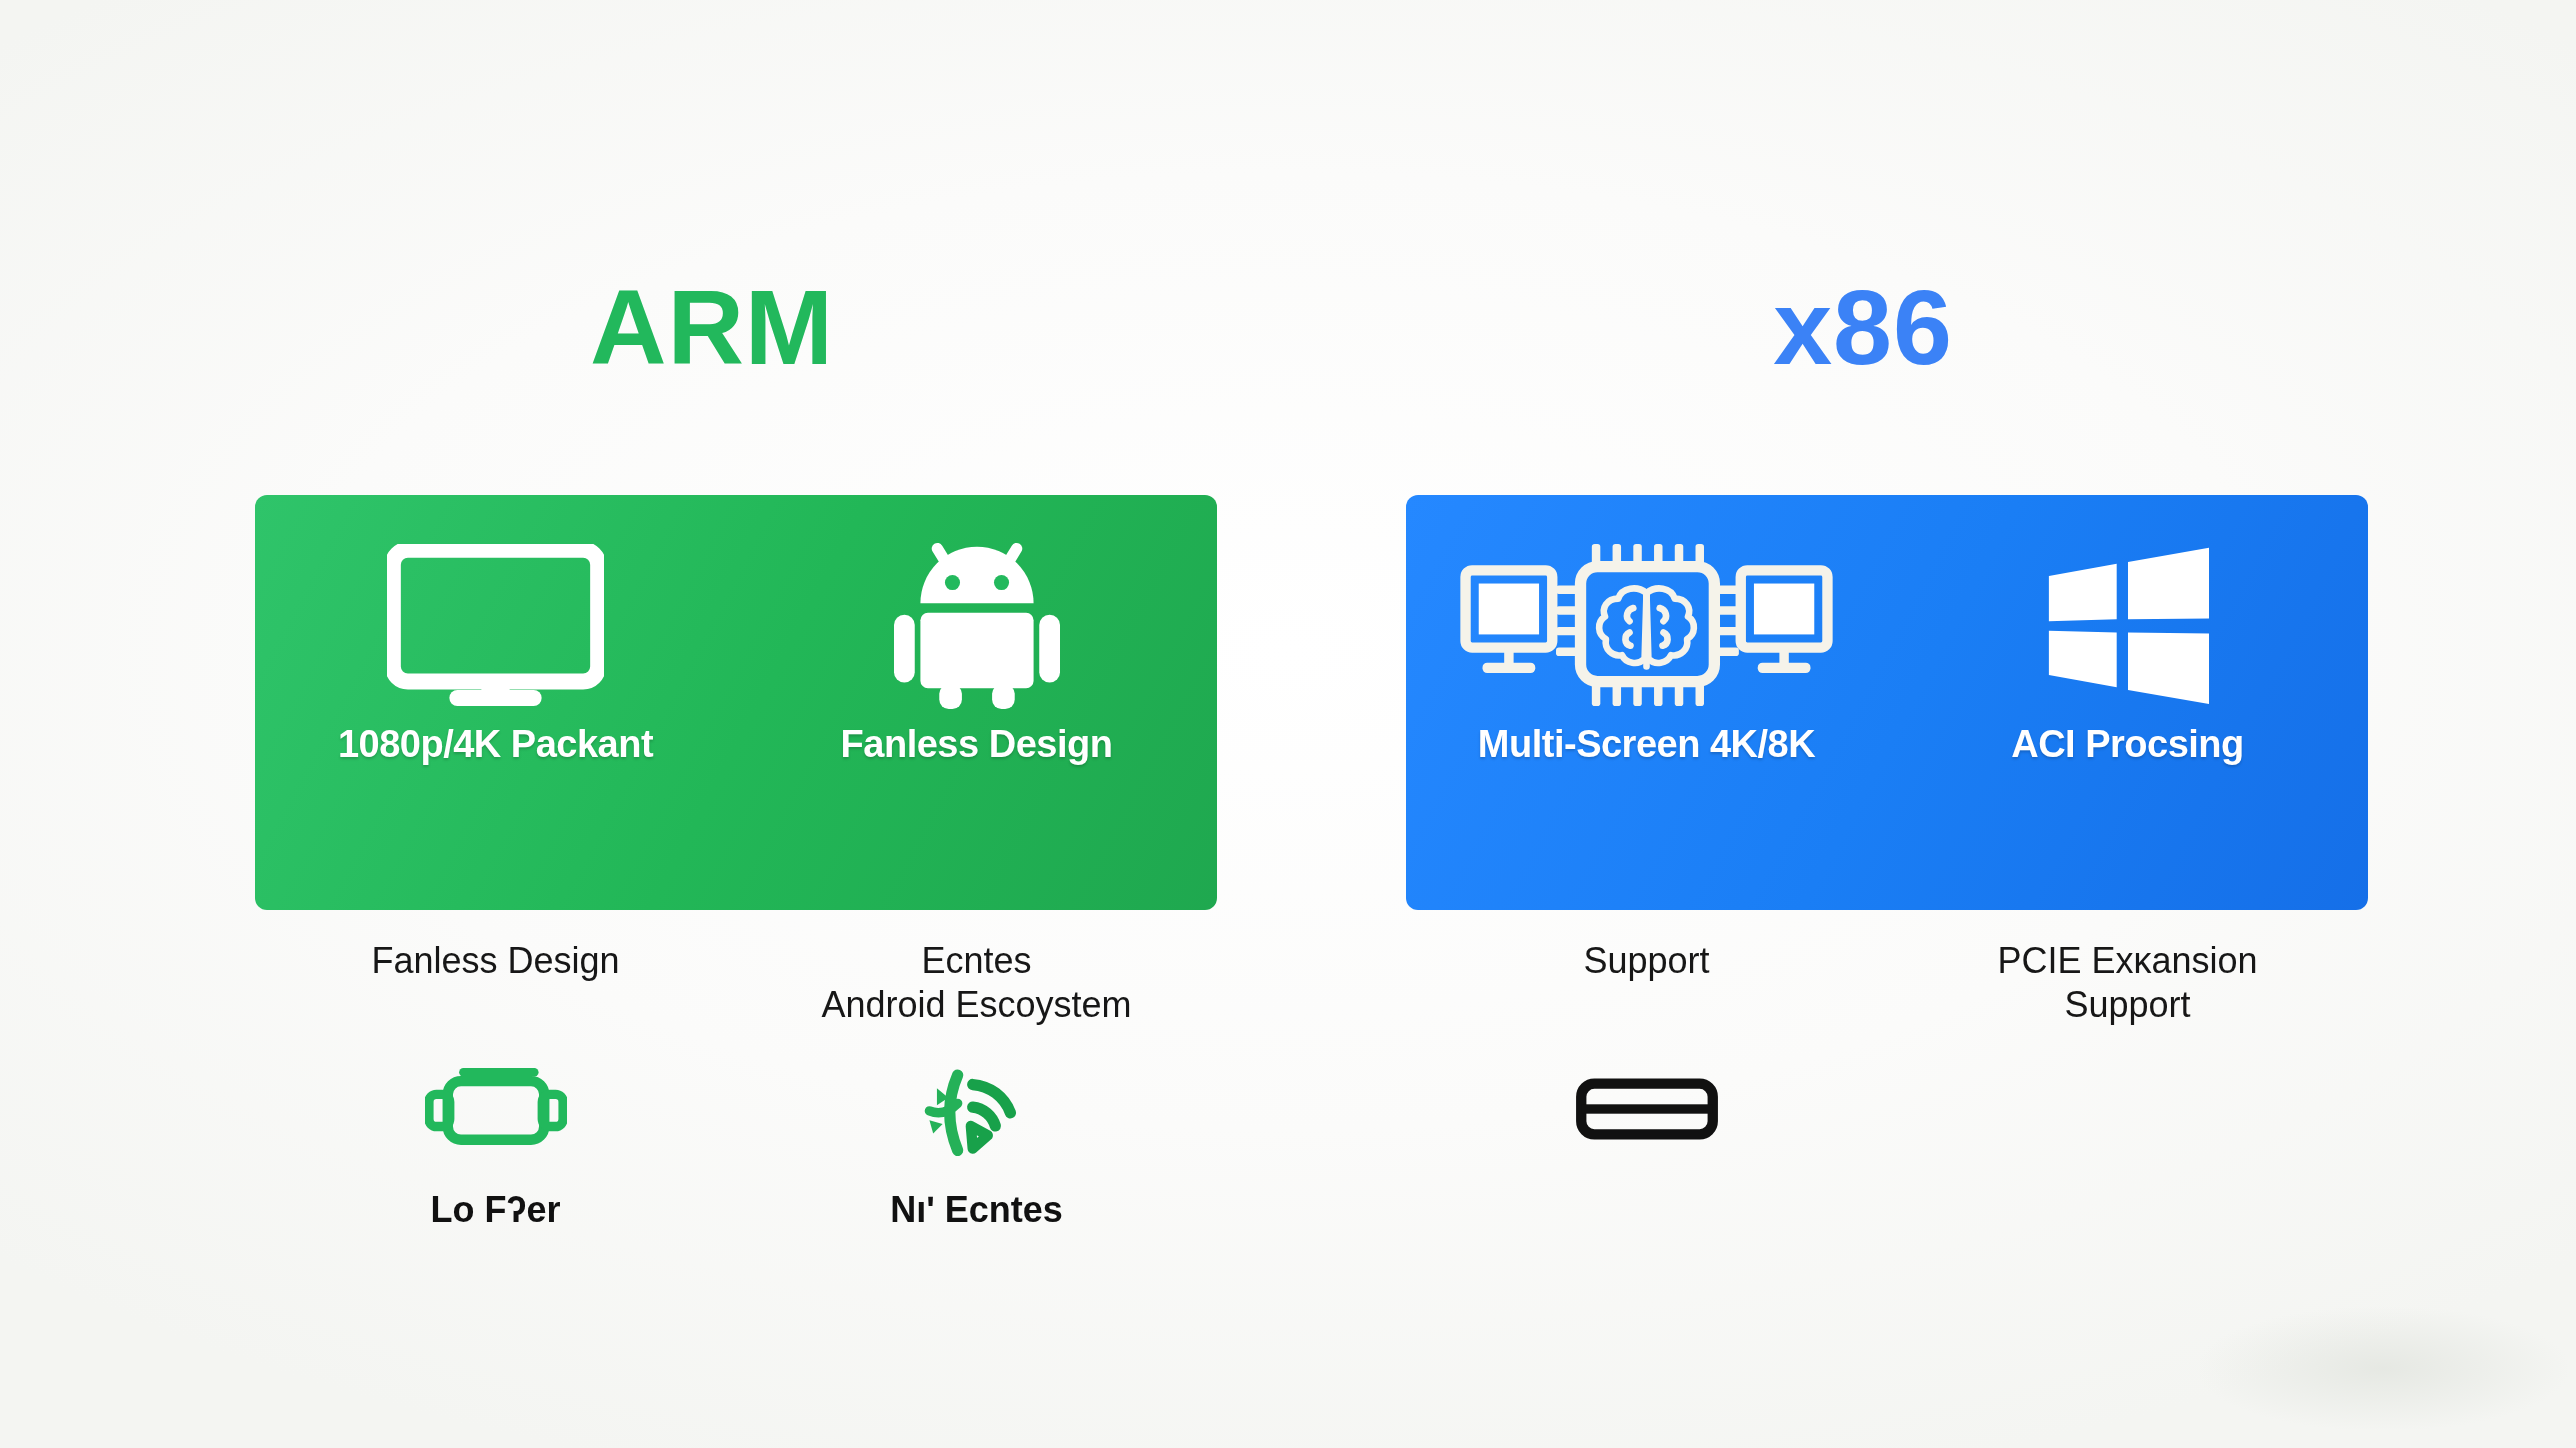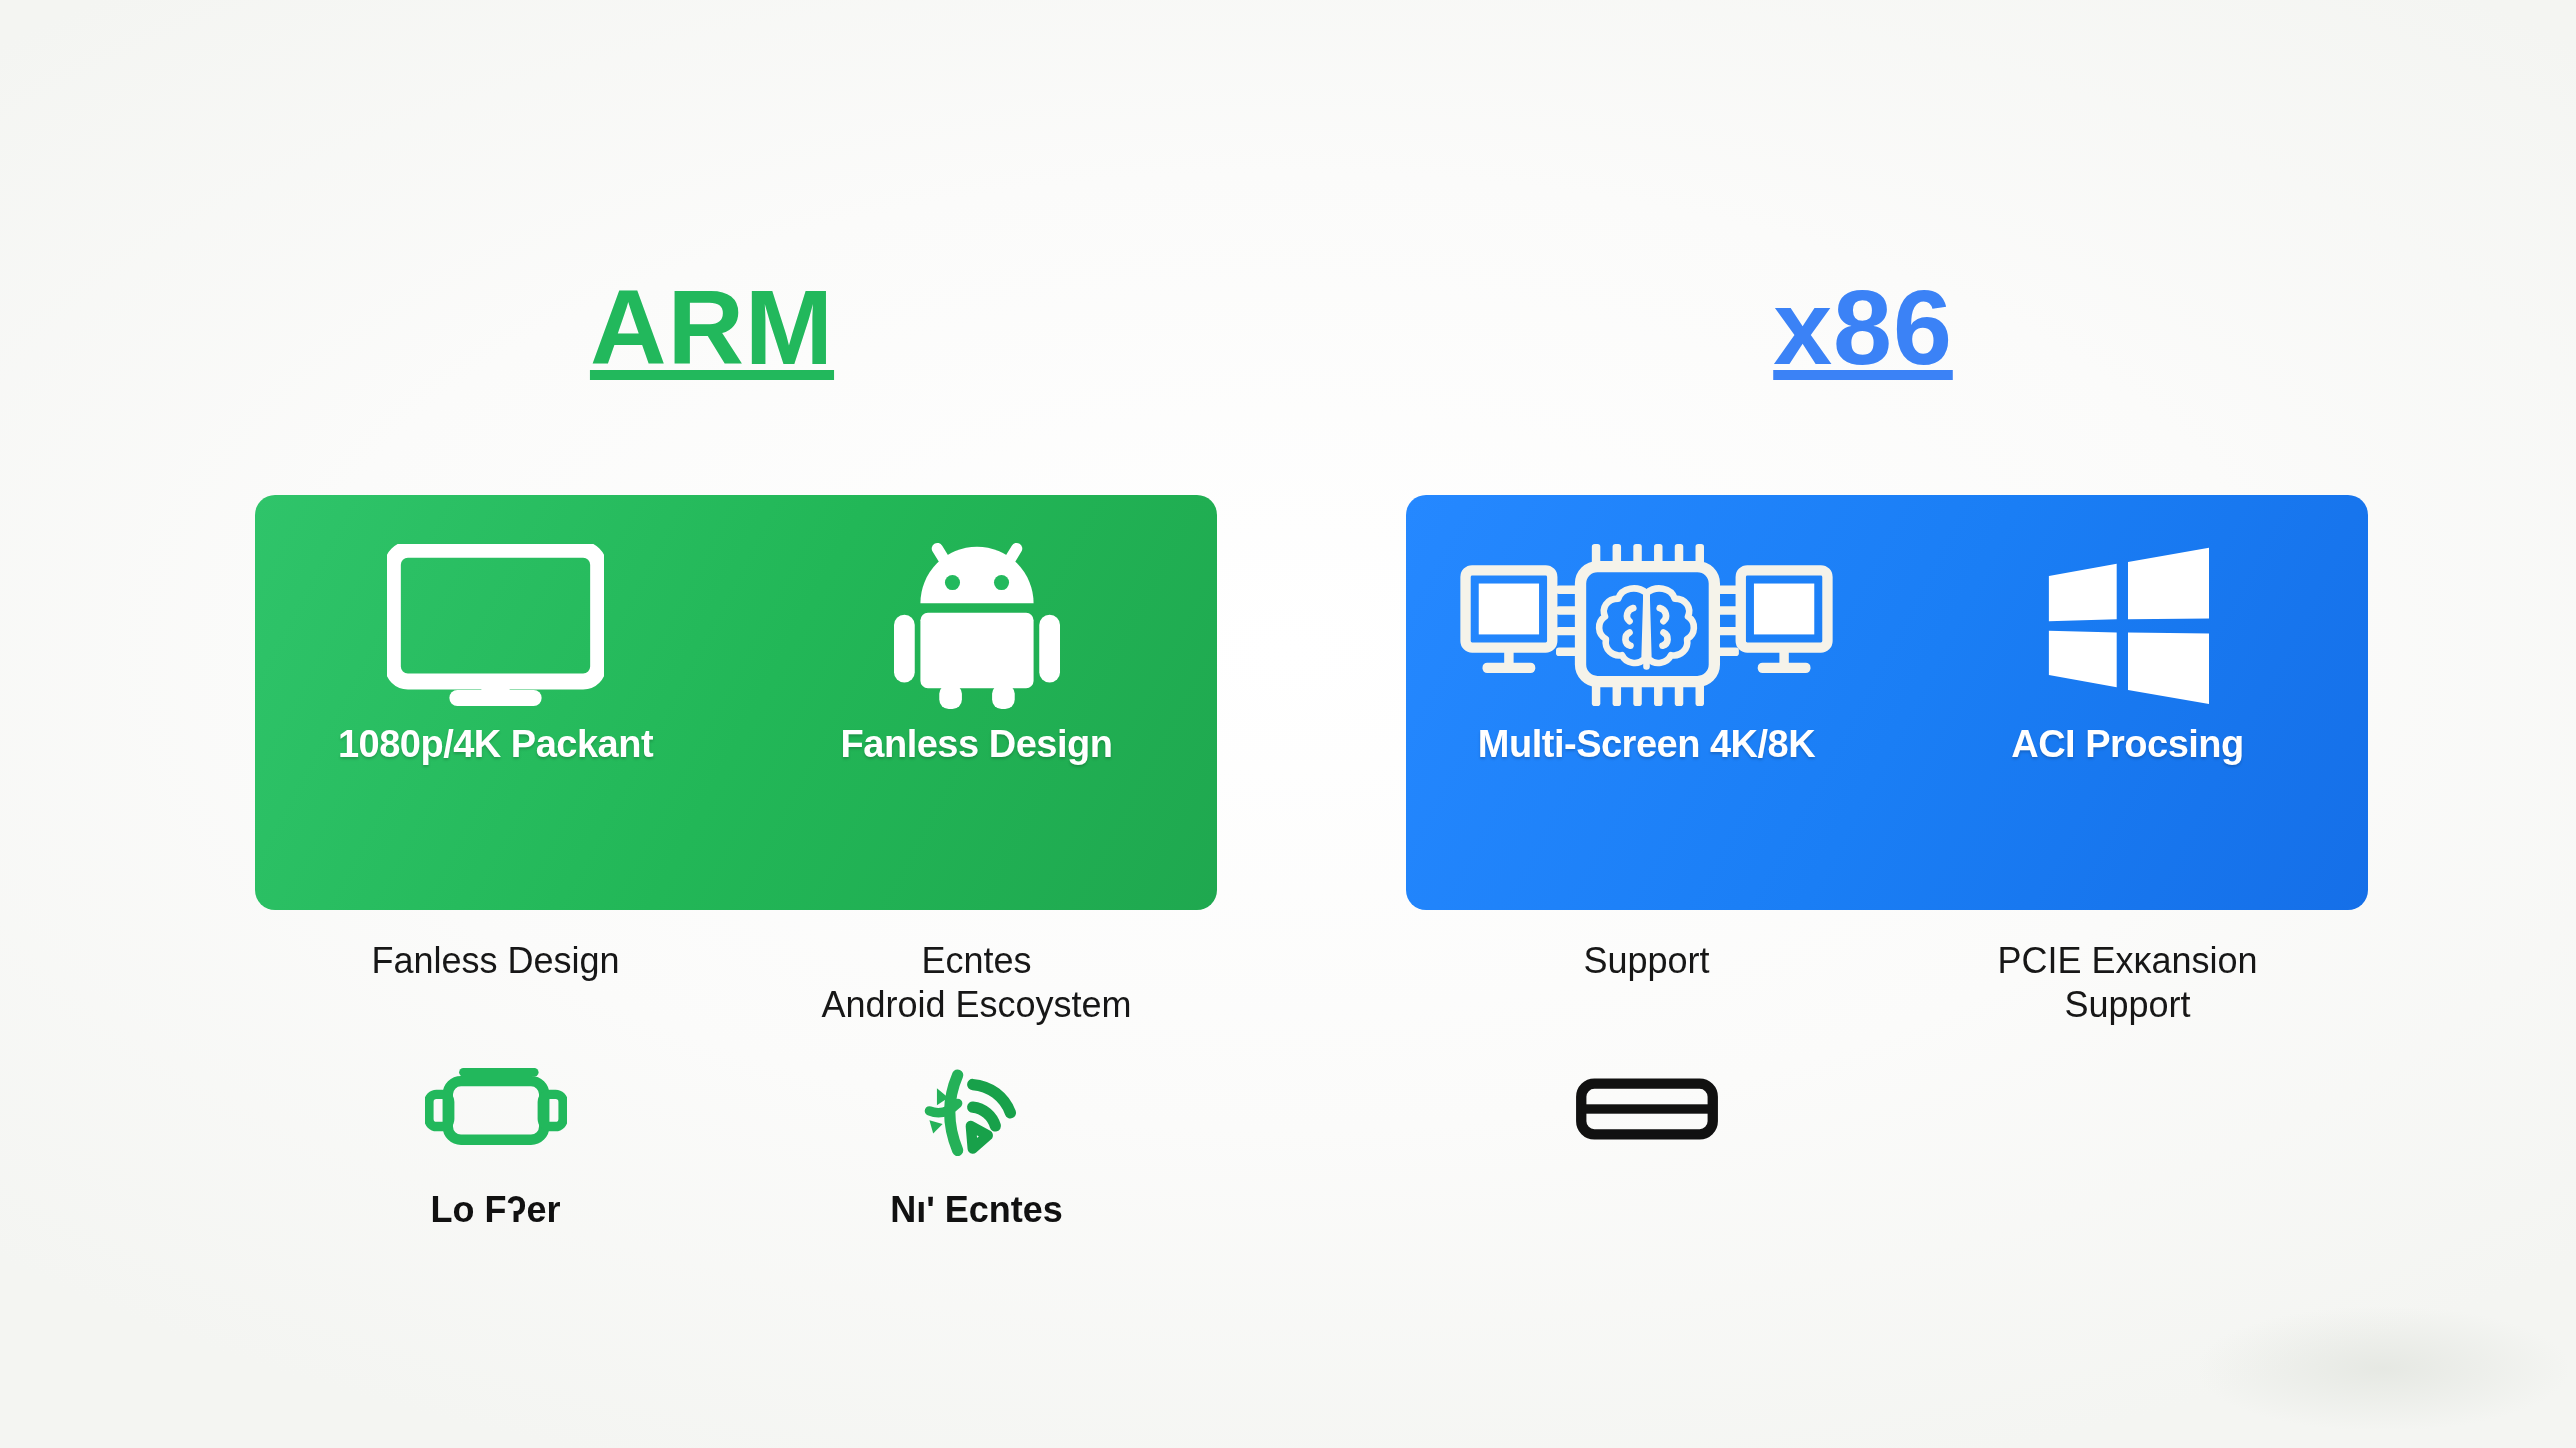--- a/index.html
+++ b/index.html
@@ -51,33 +51,32 @@
 
   .arch-title {
     position: absolute;
     top: 274px;
     width: 100%;
     text-align: center;
     font-size: 106px;
     font-weight: bold;
     letter-spacing: 0.9px;
     line-height: 1;
-    text-decoration: underline;
   }
   .column.arm .arch-title { color: #22b85c; }
   .column.x86 .arch-title { color: #3b82f6; }
 
   
   .feature-card {
     position: absolute;
     top: 495px;
     left: 142px;
     width: 962px;
     height: 415px;
-    border-radius: 20px;
+    border-radius: 12px;
     display: flex;
     overflow: hidden;
   }
   .column.arm .feature-card {
     background: linear-gradient(118deg, #2fc46a 0%, #22b757 52%, #1fa84f 100%);
   }
   .column.x86 .feature-card {
     background: linear-gradient(118deg, #2588ff 0%, #1a7ef5 52%, #156fe8 100%);
   }
   .card-cell {

